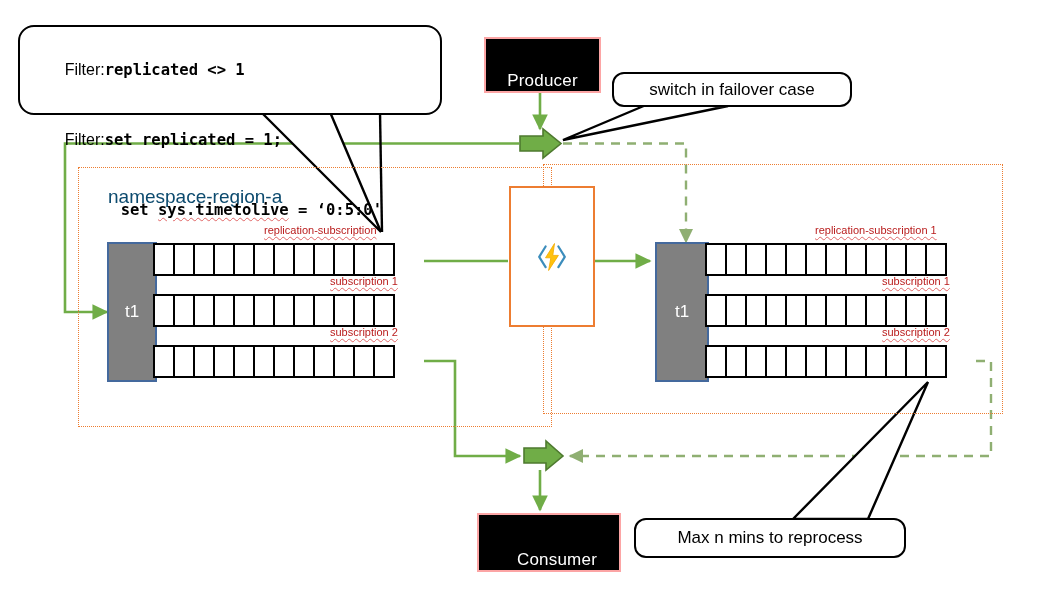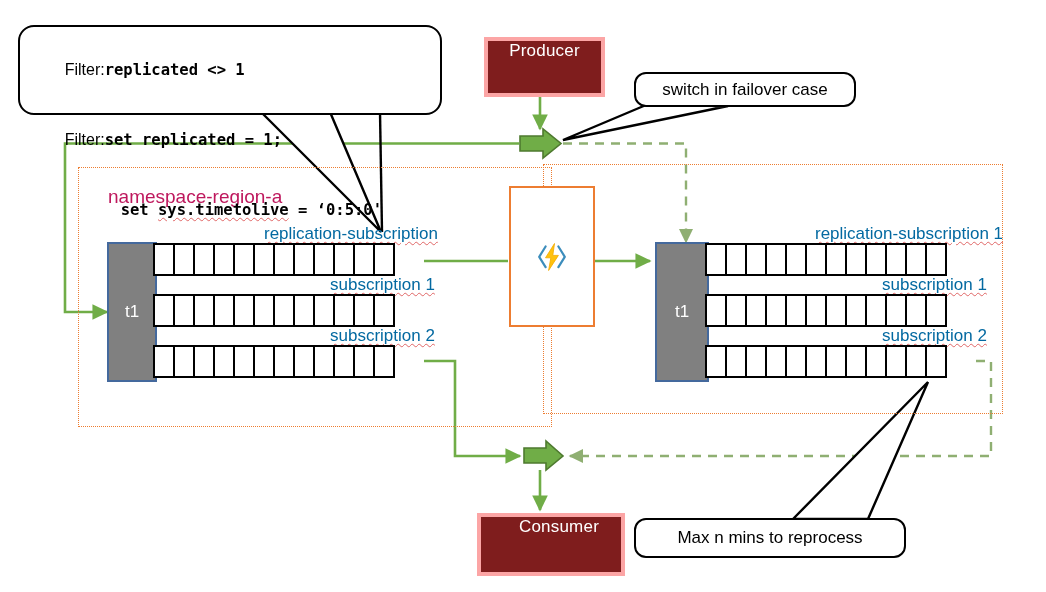--- a/index.html
+++ b/index.html
@@ -4,50 +4,50 @@
 <style>
   html,body{margin:0;padding:0;background:#ffffff;}
   body{width:1046px;height:592px;overflow:hidden;
        font-family:"Liberation Sans",sans-serif;}
   #stage{position:relative;width:1046px;height:592px;background:#fff;}
   #svgroot{position:absolute;left:0;top:0;width:1046px;height:592px;}
   .abs{position:absolute;}
 
   
   .endpoint{
-    background:#7f1d1d;border:4px solid #fca5a5;color:#ffffff;
-    display:flex;align-items:flex-start;justify-content:center;
+    background:#000000;border:2px solid #fca5a5;color:#ffffff;
+    display:flex;align-items:flex-end;justify-content:center;
     font-size:17px;letter-spacing:.2px;
   }
 
   
   .topic-body{
     background:#808080;border:2px solid #44699D;
     display:flex;align-items:center;justify-content:center;
     color:#ffffff;font-size:17px;
   }
 
   
   .qrow{display:flex;}
   .qcell{
     width:22px;height:33px;border:2px solid #000000;
     margin-left:-2px;background:#ffffff;box-sizing:border-box;
   }
   .qcell:first-child{margin-left:0;}
 
   
   .sub-label{
-    font-size:17px;color:#0369a1;white-space:nowrap;
+    font-size:11px;color:#b91c1c;white-space:nowrap;
     text-decoration:underline;
     text-decoration-color:#e06666;
     text-decoration-style:wavy;
     text-decoration-thickness:1px;
     text-underline-offset:2px;
   }
-  .ns-title{font-size:19px;color:#be185d;white-space:nowrap;}
+  .ns-title{font-size:19px;color:#0c4a6e;white-space:nowrap;}
 
   
   .region-box{border:1px dotted #ED7D31;box-sizing:border-box;}
 
   
   .fn-box{border:2px solid #ED7D31;background:#fff;
           display:flex;align-items:center;justify-content:center;}
 
   
   .callout{
@@ -245,21 +245,21 @@
       <span class="lbl">Filter:</span><span class="mono">replicated &lt;&gt; 1</span>
     </div>
     <div class="code-line">
       <span class="lbl">Filter:</span><span class="mono">set replicated = 1;</span>
     </div>
     <div class="code-line" style="padding-left:56px;">
       <span class="mono">set </span><span class="mono sq">sys.timetolive</span><span class="mono"> = ‘0:5:0'</span>
     </div>
   </div>
 
-  <div class="abs callout plain" style="left:634px;top:72px;width:222px;height:35px;">
+  <div class="abs callout plain" style="left:612px;top:72px;width:240px;height:35px;">
     <span>switch in failover case</span>
   </div>
 
   <div class="abs callout plain" style="left:634px;top:518px;width:272px;height:40px;">
     <span>Max n mins to reprocess</span>
   </div>
 
 </div>
 
 </body></html>

